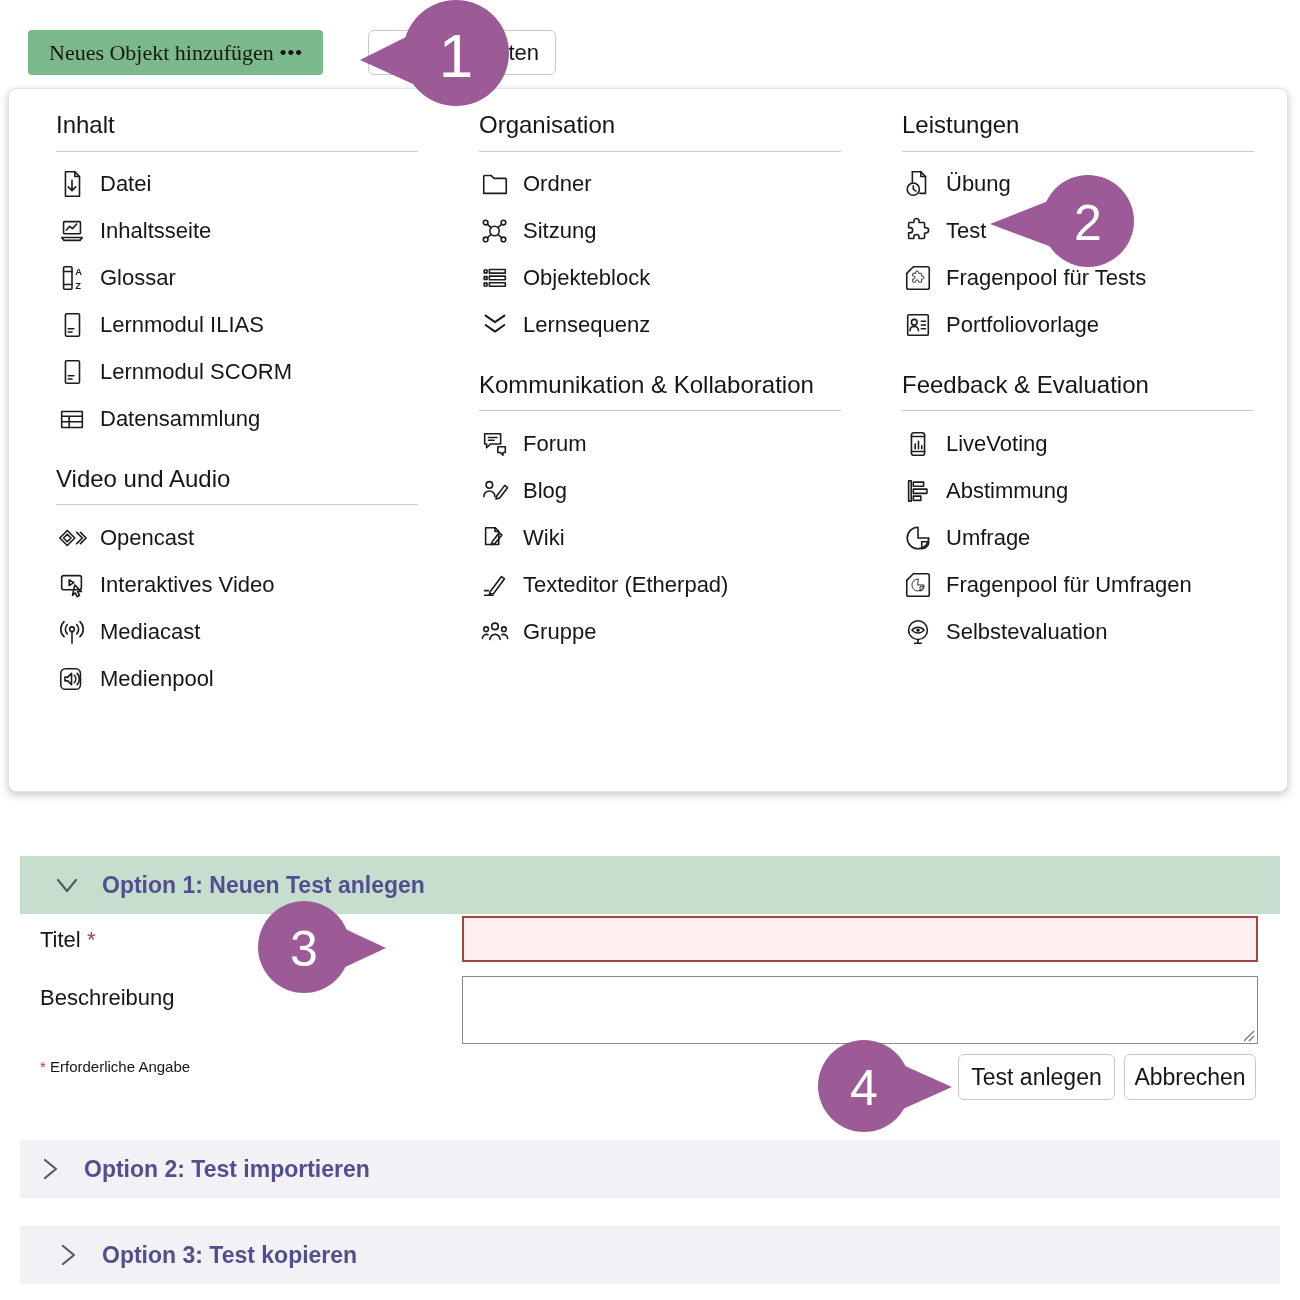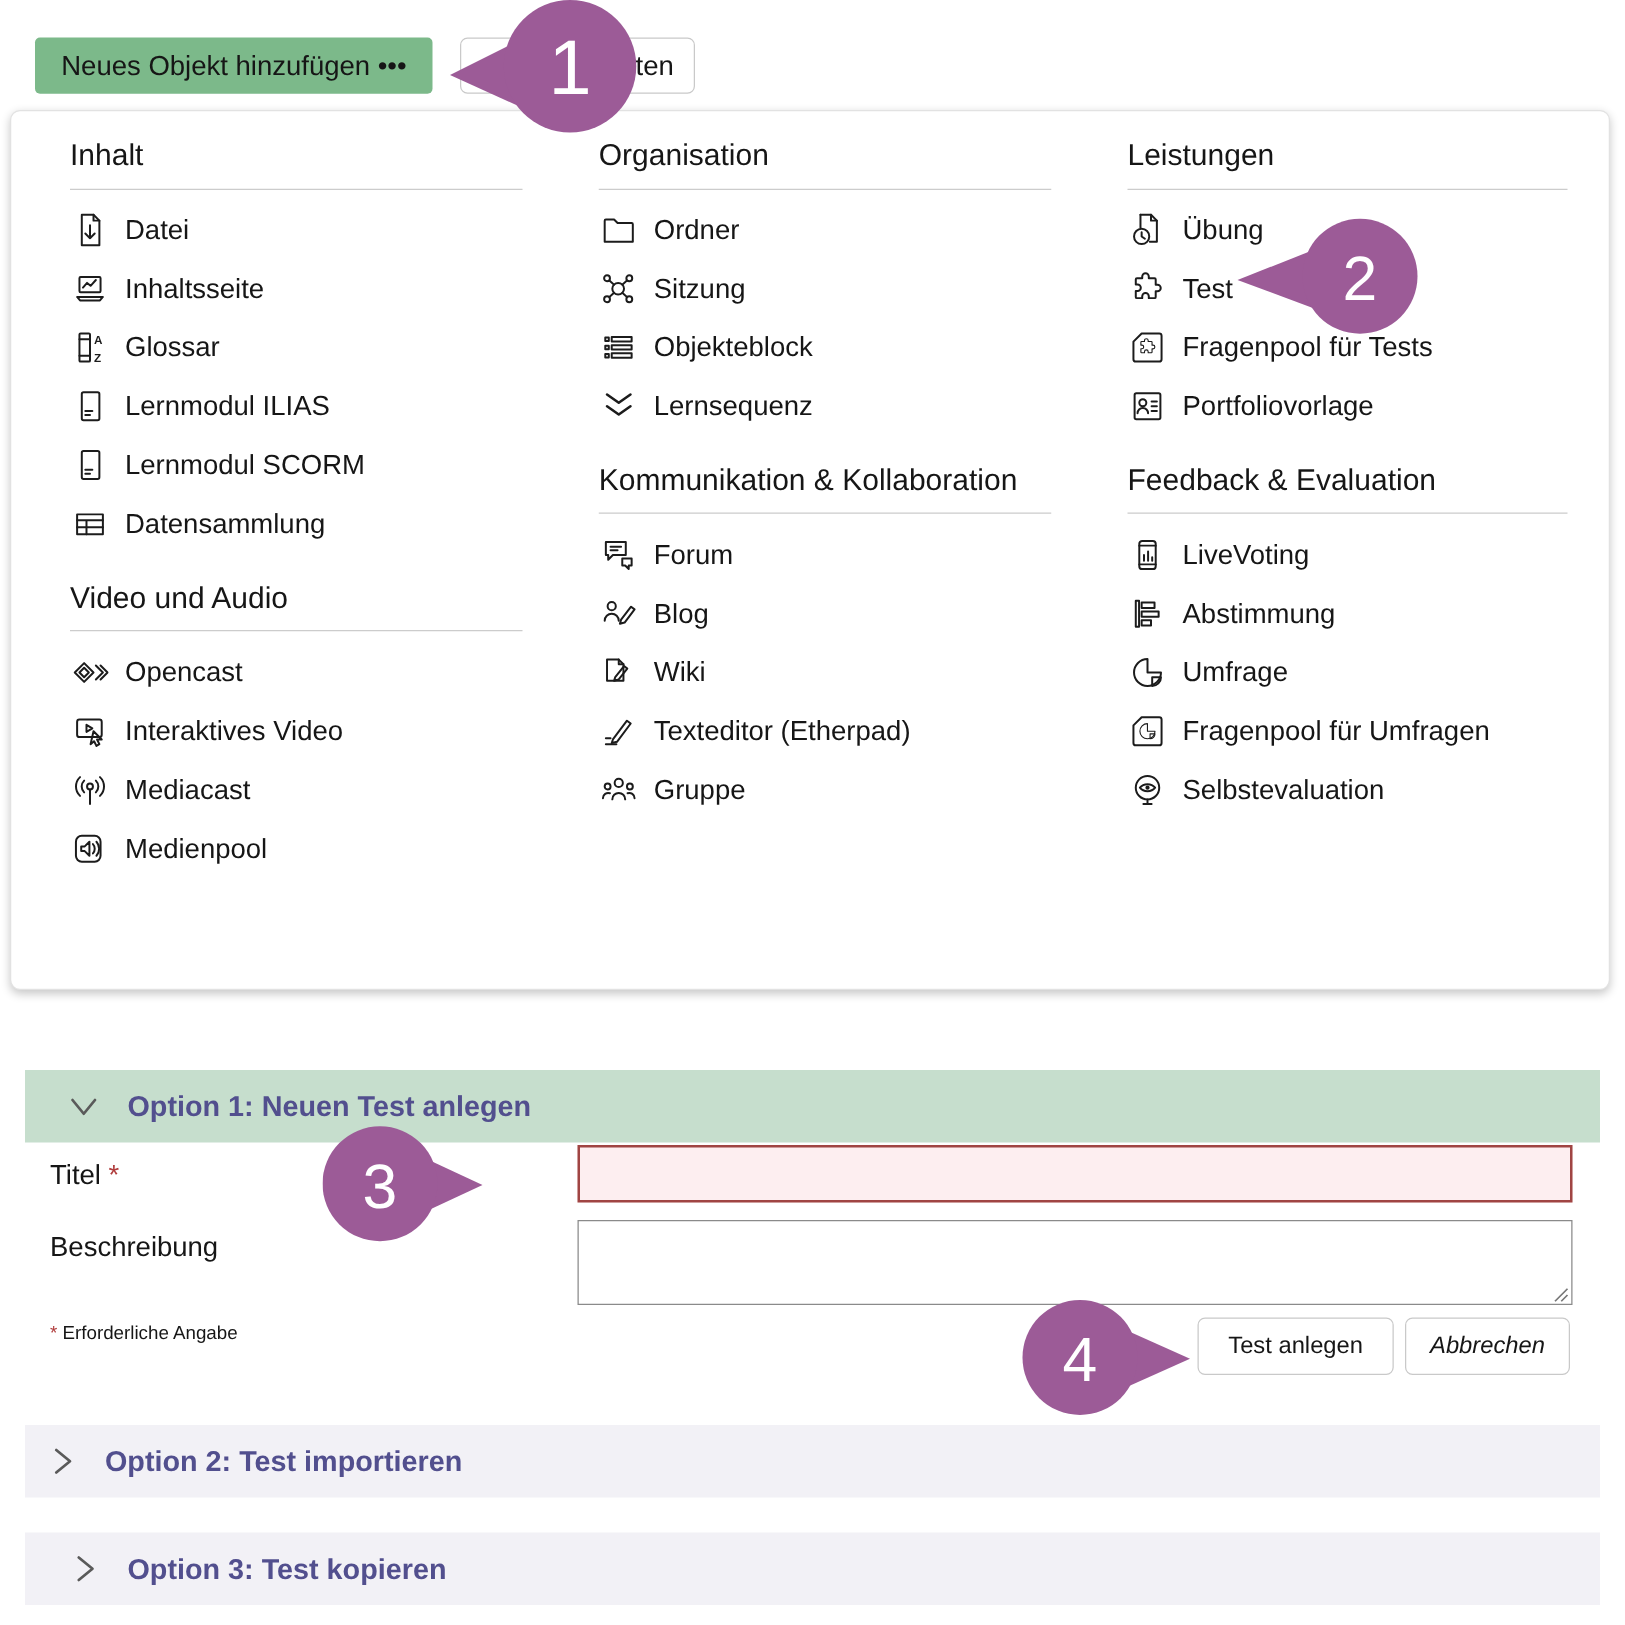--- a/index.html
+++ b/index.html
@@ -2,21 +2,21 @@
 <html lang="de" style="--button-green: #7cb98a; --option-header-bg: #c6decd; --option-title-purple: #524f8e; --callout-purple: #9c5b97; --required-red: #b03c3c; --error-border: #a04543; --error-bg: #fdeef0; --accordion-bg: #f2f1f6;"><head>
 <meta charset="utf-8">
 <style>
   html,body{margin:0;padding:0;background:#fff;}
   .page{position:relative;width:1300px;height:1300px;background:#fff;
         font-family:"Liberation Sans",sans-serif;color:#161616;overflow:hidden;}
 
   
   .btn-green{position:absolute;left:28px;top:30px;height:45px;padding:0 21px;
     background:var(--button-green,#7cb98a);border:none;border-radius:4px;
-    font-family:Liberation Sans, sans-serif;font-size:22px;color:#161616;cursor:pointer;}
+    font-family:Liberation Serif, serif;font-size:22px;color:#161616;cursor:pointer;}
   .btn-partial{position:absolute;left:368px;top:30px;width:188px;height:45px;
     background:#fff;border:1px solid #c9c9c9;border-radius:6px;
     font-family:inherit;font-size:22px;color:#161616;text-align:right;padding:0 16px 0 0;cursor:pointer;}
 
   
   .panel{position:absolute;left:8px;top:88px;width:1280px;height:704px;background:#fff;
     border:1px solid #e2e2e2;border-radius:8px;box-shadow:0 3px 8px rgba(0,0,0,.22);box-sizing:border-box;}
   .col{position:absolute;top:14px;}
   #col-0{left:47px;width:362px;}
   #col-1{left:470px;width:362px;}
@@ -41,23 +41,23 @@
   .form-label{position:absolute;left:40px;font-size:22px;color:#161616;}
   .req{color:var(--required-red,#b03c3c);}
   .titel-input{position:absolute;left:462px;top:916px;width:796px;height:46px;box-sizing:border-box;
     border:2px solid var(--error-border,#a04543);background:var(--error-bg,#fdeef0);
     font-family:inherit;font-size:22px;padding:0 10px;}
   .desc-area{position:absolute;left:462px;top:976px;width:796px;height:68px;box-sizing:border-box;
     border:1px solid #8a8a8a;background:#fff;font-family:inherit;font-size:22px;padding:6px 10px;resize:none;}
   .grip{position:absolute;left:1242px;top:1029px;}
   .note{position:absolute;left:40px;top:1058px;font-size:15px;color:#161616;}
   .btn-white{position:absolute;top:1054px;height:46px;background:#fff;border:1px solid #c9c9c9;
-    border-radius:6px;font-family:inherit;font-size:19px;color:#161616;cursor:pointer;}
+    border-radius:6px;font-family:inherit;font-size:23px;color:#161616;cursor:pointer;}
   #submit-btn{left:958px;width:157px;}
-  #cancel-btn{left:1124px;width:132px;font-style:italic;}
+  #cancel-btn{left:1124px;width:132px;}
 
   
   .callout{position:absolute;z-index:50;pointer-events:none;}
   .co{fill:var(--callout-purple,#9c5b97);}
   .co-num{fill:#ffffff;font-family:"Liberation Sans",sans-serif;font-weight:500;}
 </style>
 </head>
 <body>
 
 <div class="page">

